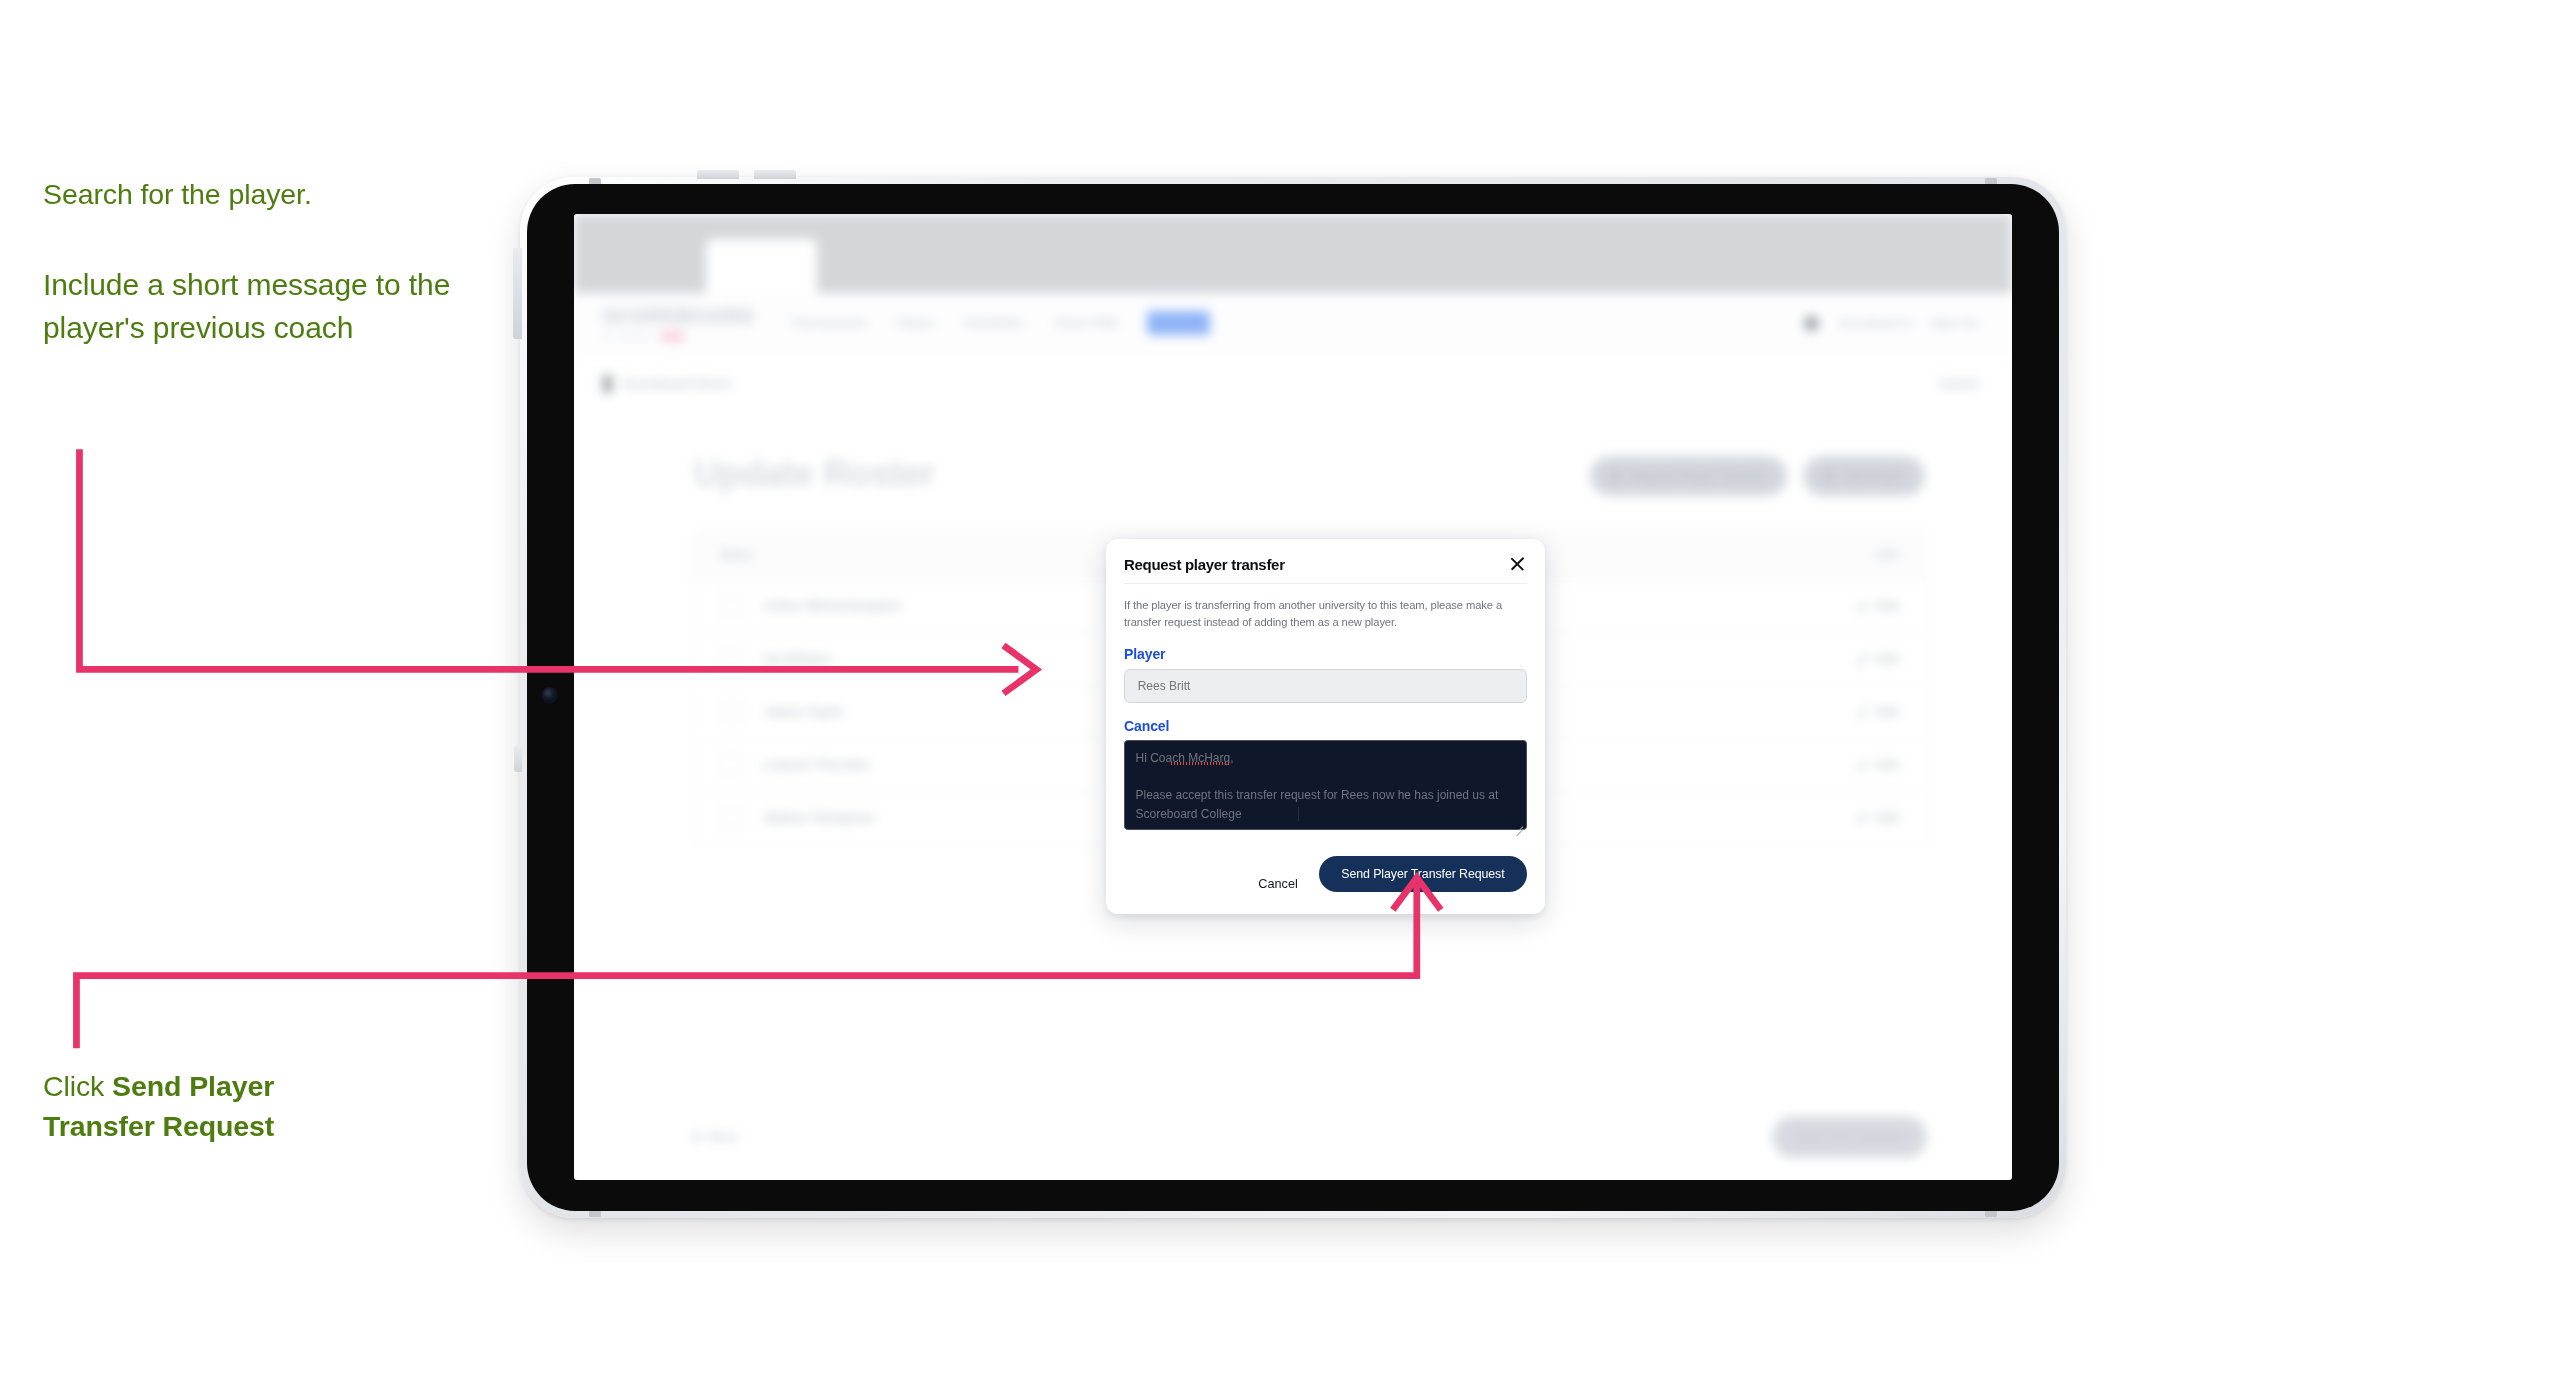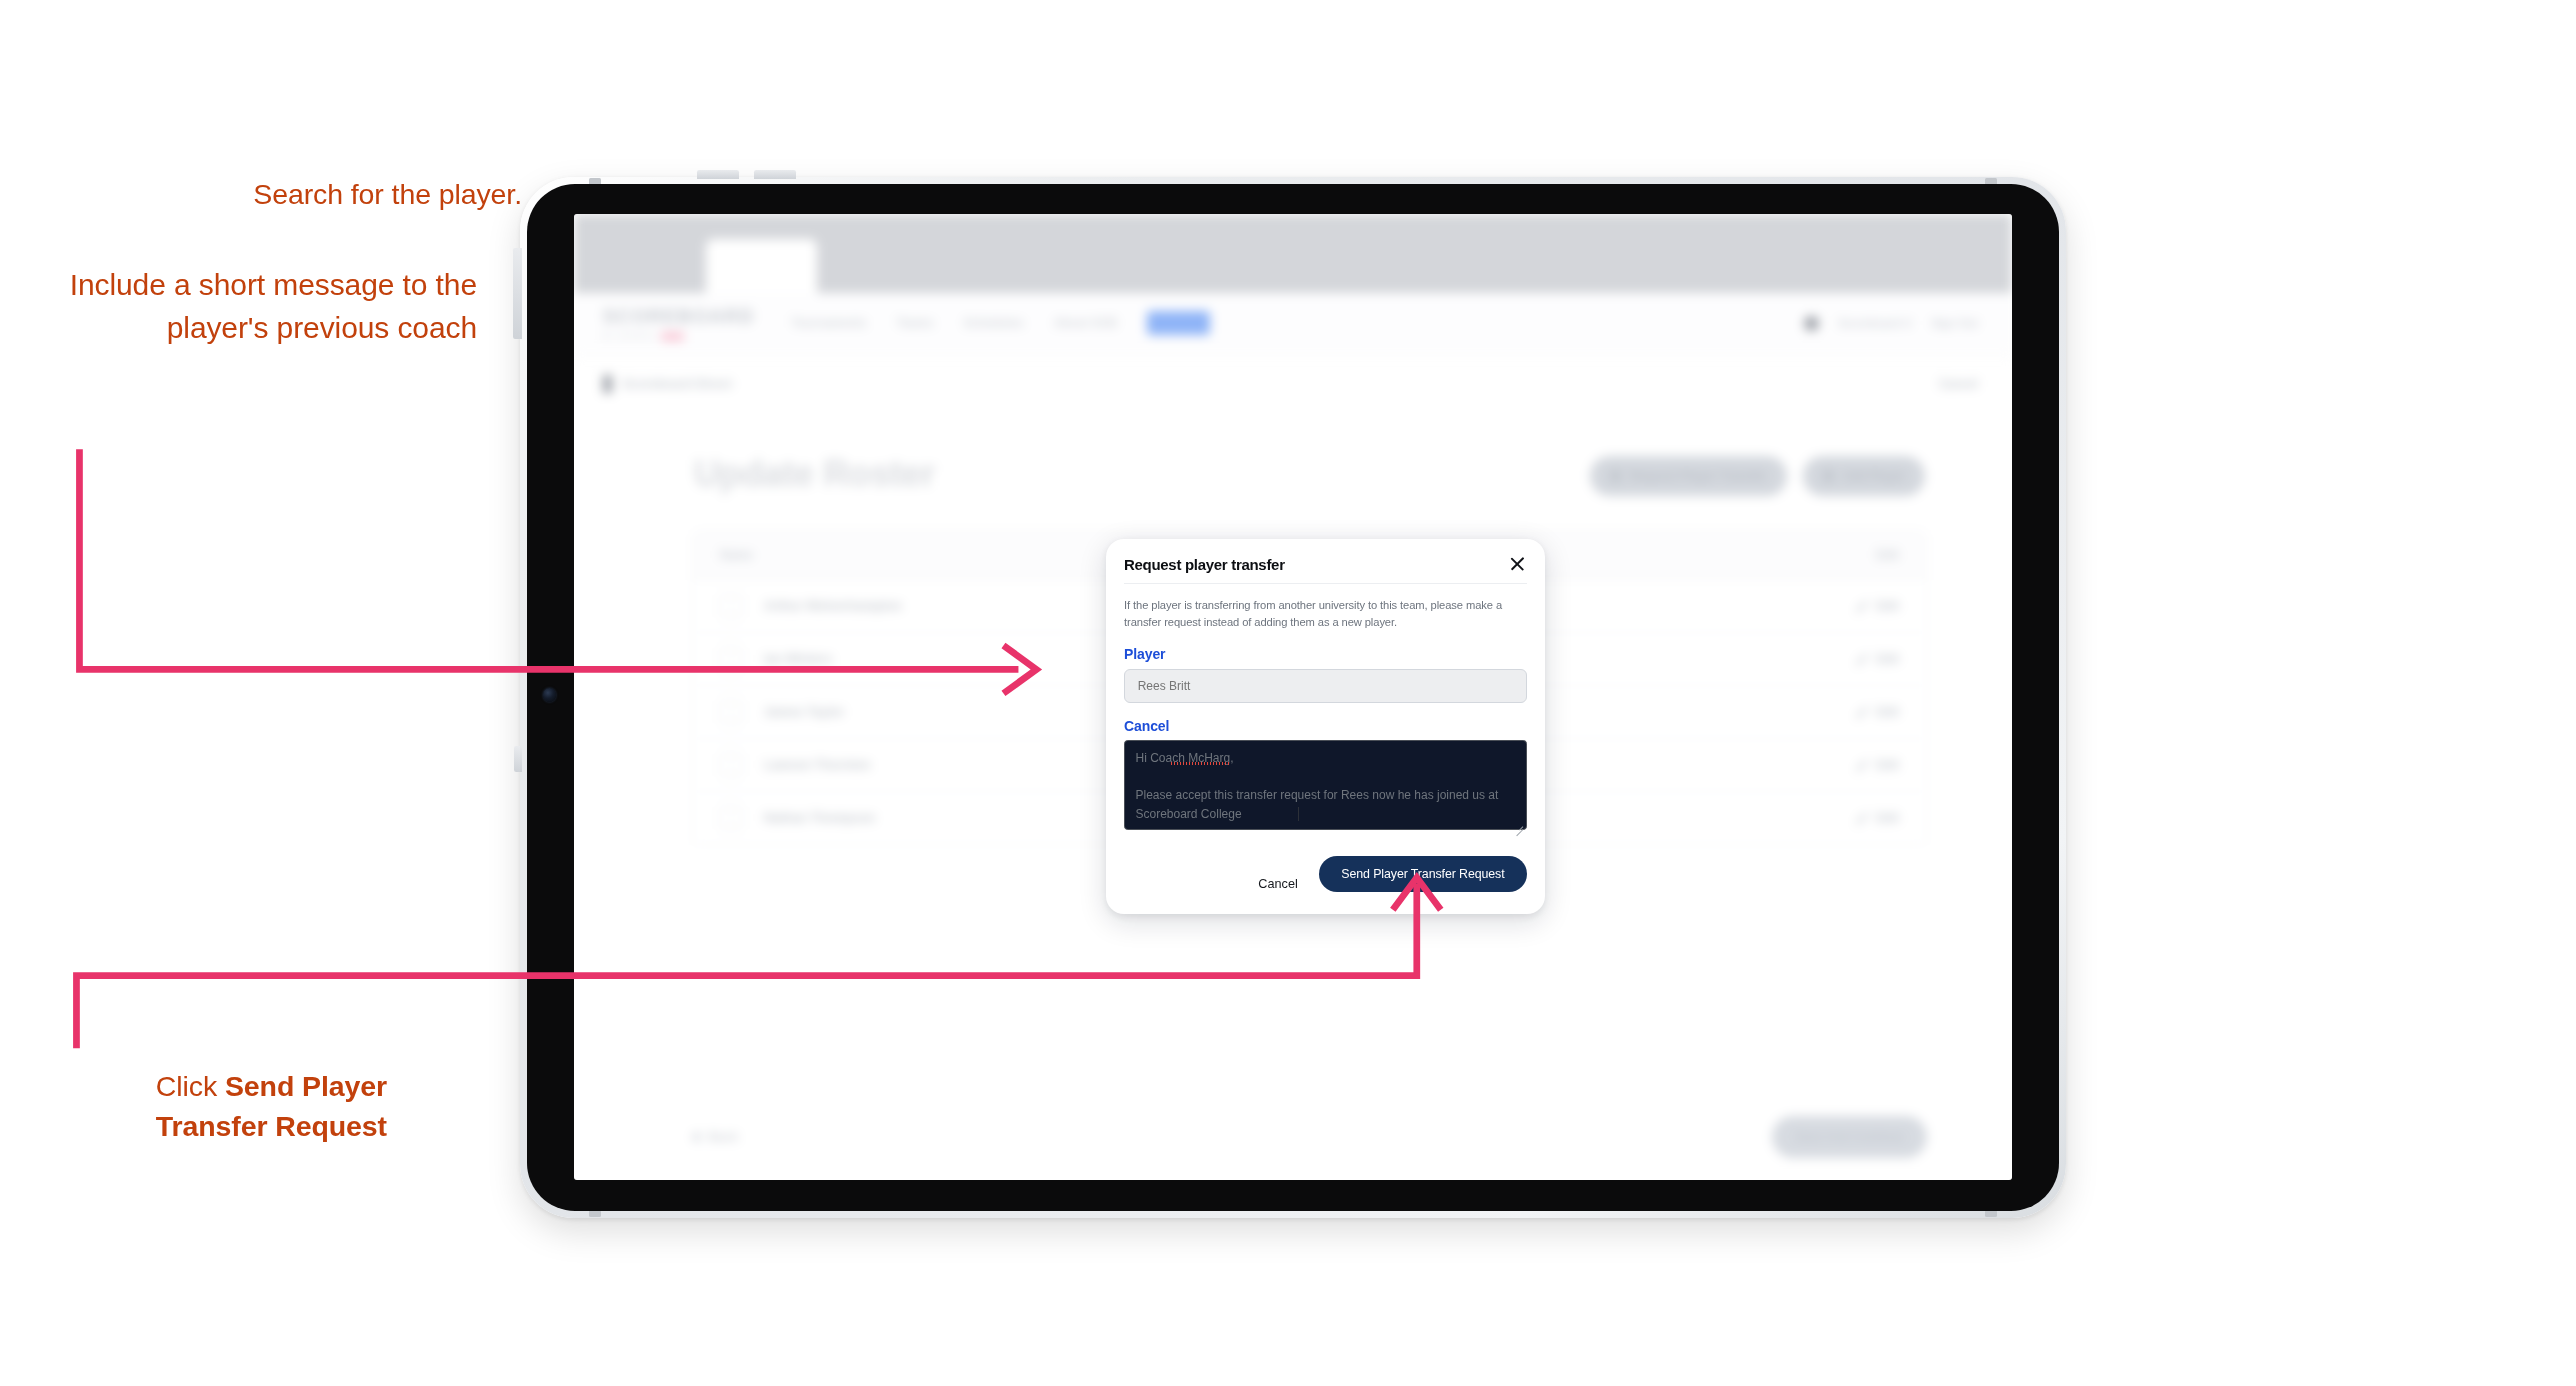--- a/index.html
+++ b/index.html
@@ -12,24 +12,23 @@
     height: 1386px;
     position: relative;
     overflow: hidden;
     font-family: "Liberation Sans", sans-serif;
     -webkit-font-smoothing: antialiased;
   }
 
   
   .annot {
     position: absolute;
-    color: #c2410c;
+    color: #4d7c0f;
     font-family: "Liberation Sans", sans-serif;
     letter-spacing: -0.1px;
-    text-align: right;
   }
   #annot-search {
     left: 43px;
     top: 175px;
     font-size: 28.5px;
     line-height: 1.35;
     width: 479px;
   }
   #annot-message {
     left: 43px;
@@ -342,21 +341,21 @@
     padding: 0 22.5px;
   }
 
   
   #modal {
     position: absolute;
     left: 532px;
     top: 325px;
     width: 439px;
     background: #ffffff;
-    border-radius: 18px;
+    border-radius: 12px;
     box-shadow: 0 7.5px 28.5px rgba(16,24,40,0.14), 0 2.2px 7.5px rgba(16,24,40,0.08);
     z-index: 40;
     padding: 16.5px 18px 15px 18px;
     box-sizing: border-box;
   }
   #modal-head {
     display: flex;
     align-items: flex-start;
     justify-content: space-between;
     padding-bottom: 9px;

